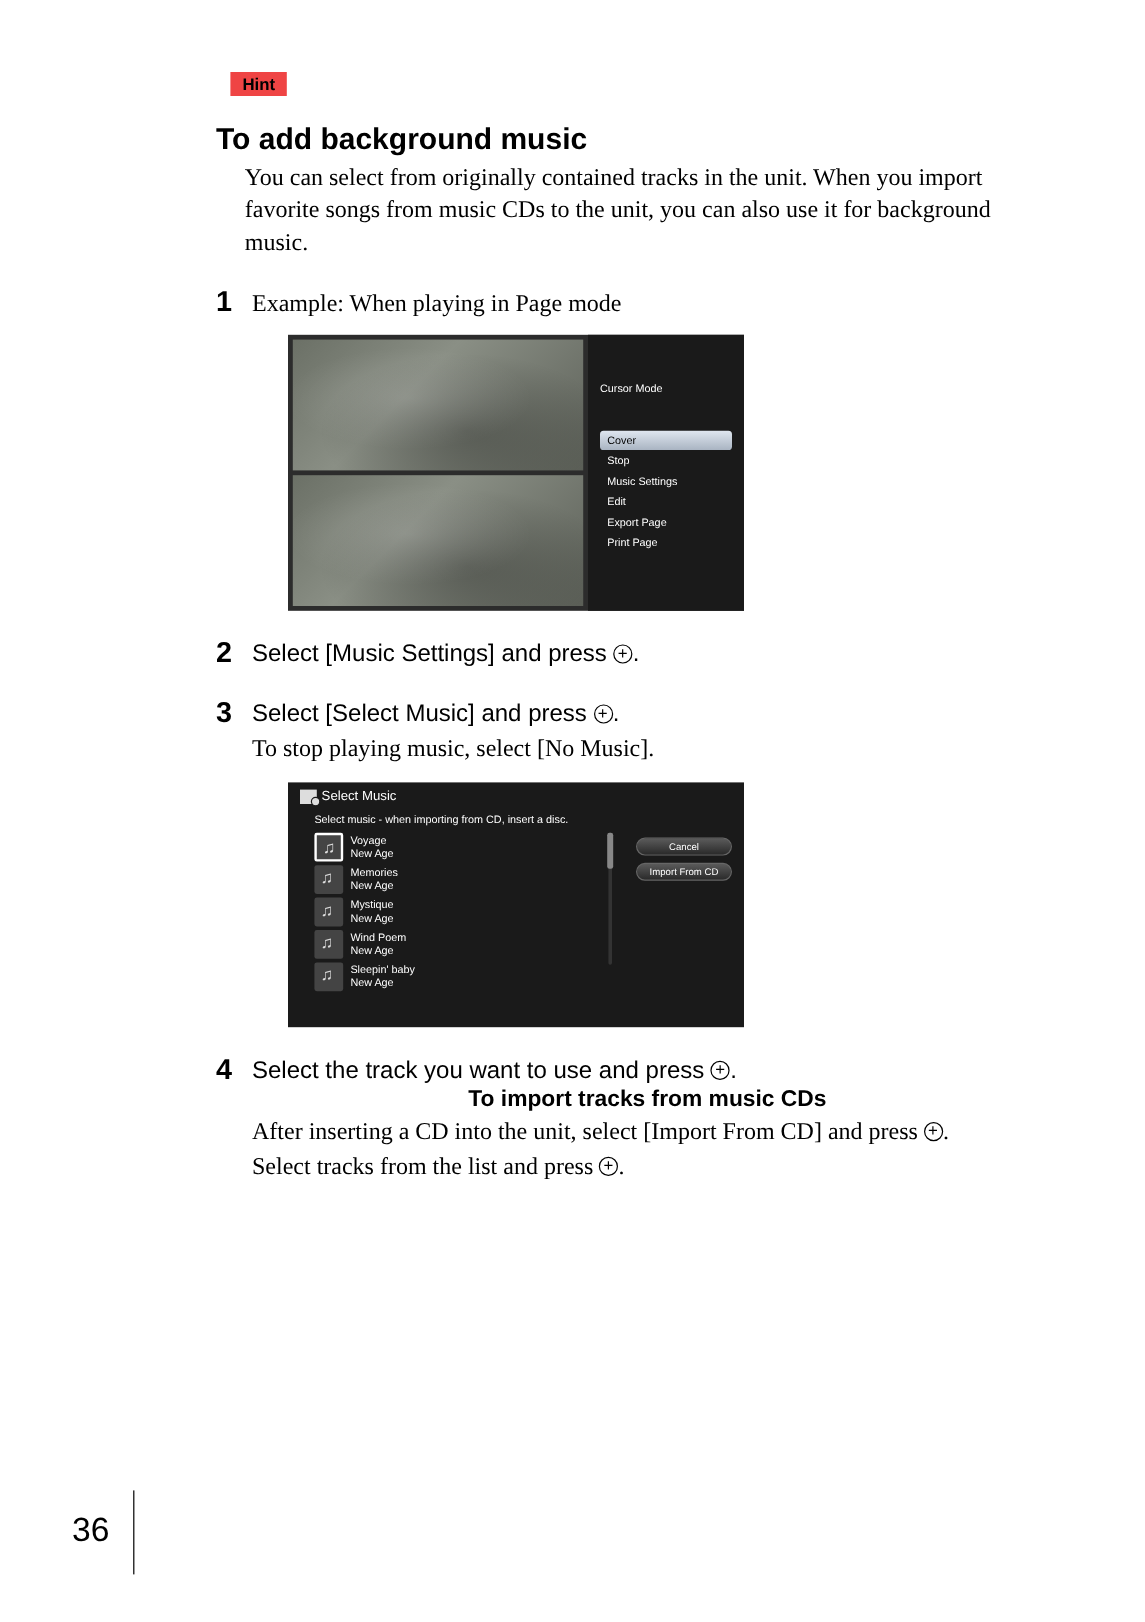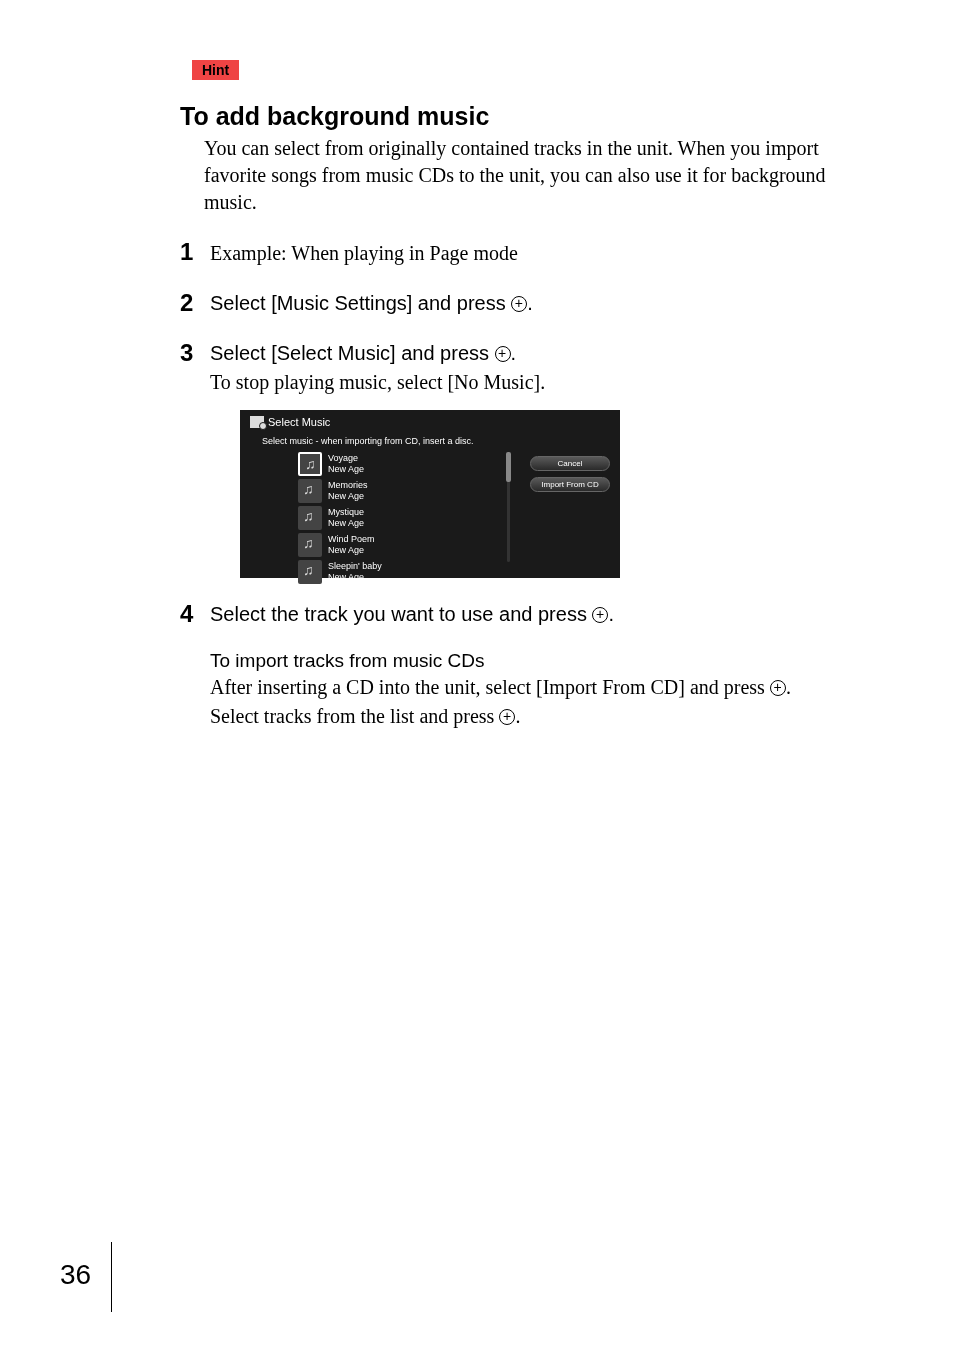--- a/index.html
+++ b/index.html
@@ -60,23 +60,23 @@
     font-size: 20px;
     line-height: 1.4;
   }
   .step-note {
     font-size: 20px;
     line-height: 1.35;
     margin-top: 2px;
   }
   .step-subhead {
     font-family: Arial, sans-serif;
-    font-weight: normal;
+    font-weight: bold;
     font-size: 19px;
-    margin-top: 22px;
+    text-align: center;
   }
   .icon-plus {
     display: inline-block;
     width: 16px;
     height: 16px;
     border: 1.5px solid #000;
     border-radius: 50%;
     position: relative;
     vertical-align: -2px;
   }
@@ -137,21 +137,21 @@
   }
   .menu-item.selected {
     background: linear-gradient(#dfe6ef, #a9b4c2);
     color: #000;
     border-radius: 3px;
   }
 
   
   .shot2 {
     width: 380px;
-    height: 168px;
+    height: 204px;
     background: #1a1a1a;
     margin: 14px 0 0 30px;
     color: #fff;
     font-family: Arial, sans-serif;
     position: relative;
     padding: 6px 10px;
   }
   .shot2-title {
     font-size: 11px;
     display: flex;
@@ -188,21 +188,20 @@
     flex: 1;
     display: flex;
     flex-direction: column;
     gap: 3px;
     padding-left: 12px;
   }
   .track {
     display: flex;
     align-items: center;
     gap: 6px;
-    margin-left: 36px;
   }
   .track-icon {
     width: 24px;
     height: 24px;
     background: #444;
     border-radius: 2px;
     position: relative;
   }
   .track.selected .track-icon {
     border: 2px solid #fff;
@@ -289,20 +288,35 @@
 
   <h2 class="heading-sub">To add background music</h2>
   <p class="body-text">You can select from originally contained tracks in the unit. When you import favorite songs from music CDs to the unit, you can also use it for background music.</p>
 
   
   <div class="step">
     <div class="step-num">1</div>
     <div class="step-body">
       <div class="step-note">Example: When playing in Page mode</div>
 
+      <div class="shot1">
+        <div class="shot1-left">
+          <div class="thumb"></div>
+          <div class="thumb"></div>
+        </div>
+        <div class="shot1-right">
+          <div class="cursor-mode">Cursor Mode</div>
+          <div class="menu-item selected">Cover</div>
+          <div class="menu-item">Stop</div>
+          <div class="menu-item">Music Settings</div>
+          <div class="menu-item">Edit</div>
+          <div class="menu-item">Export Page</div>
+          <div class="menu-item">Print Page</div>
+        </div>
+      </div>
     </div>
   </div>
 
   
   <div class="step">
     <div class="step-num">2</div>
     <div class="step-body">
       <div class="step-title">
         <span>Select [Music Settings] and press </span><span class="icon-plus"></span><span>.</span>
       </div>

